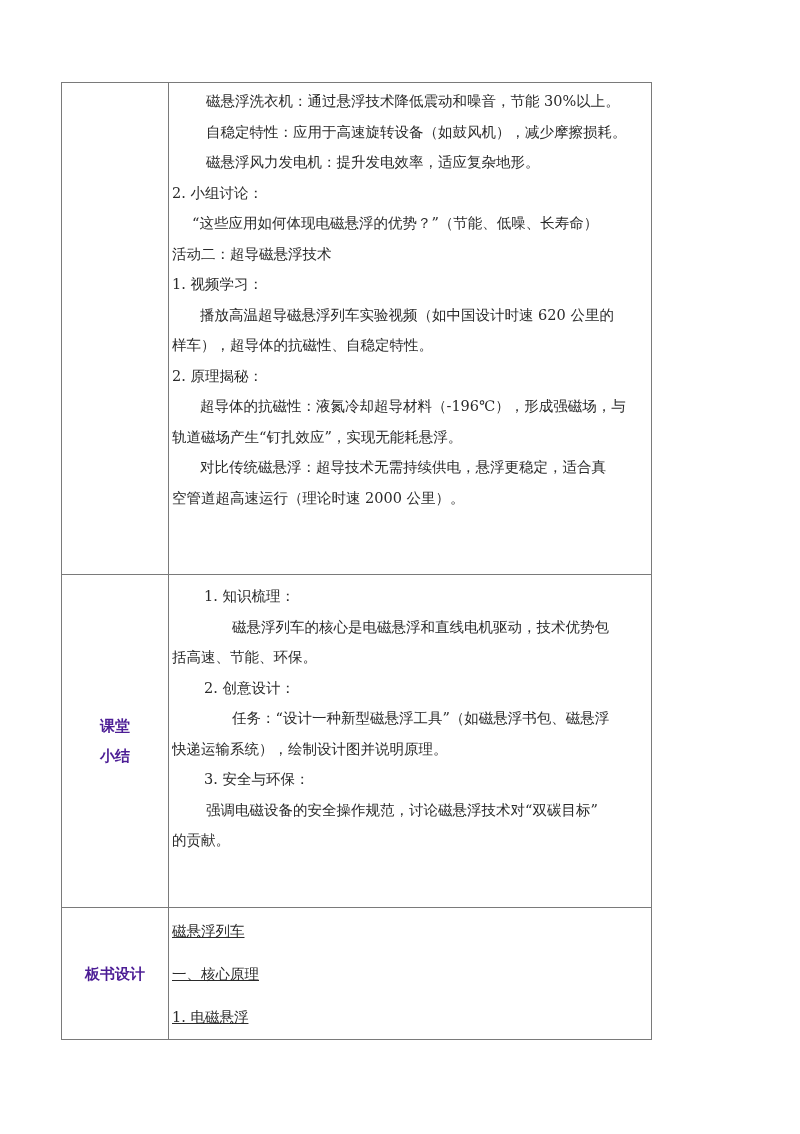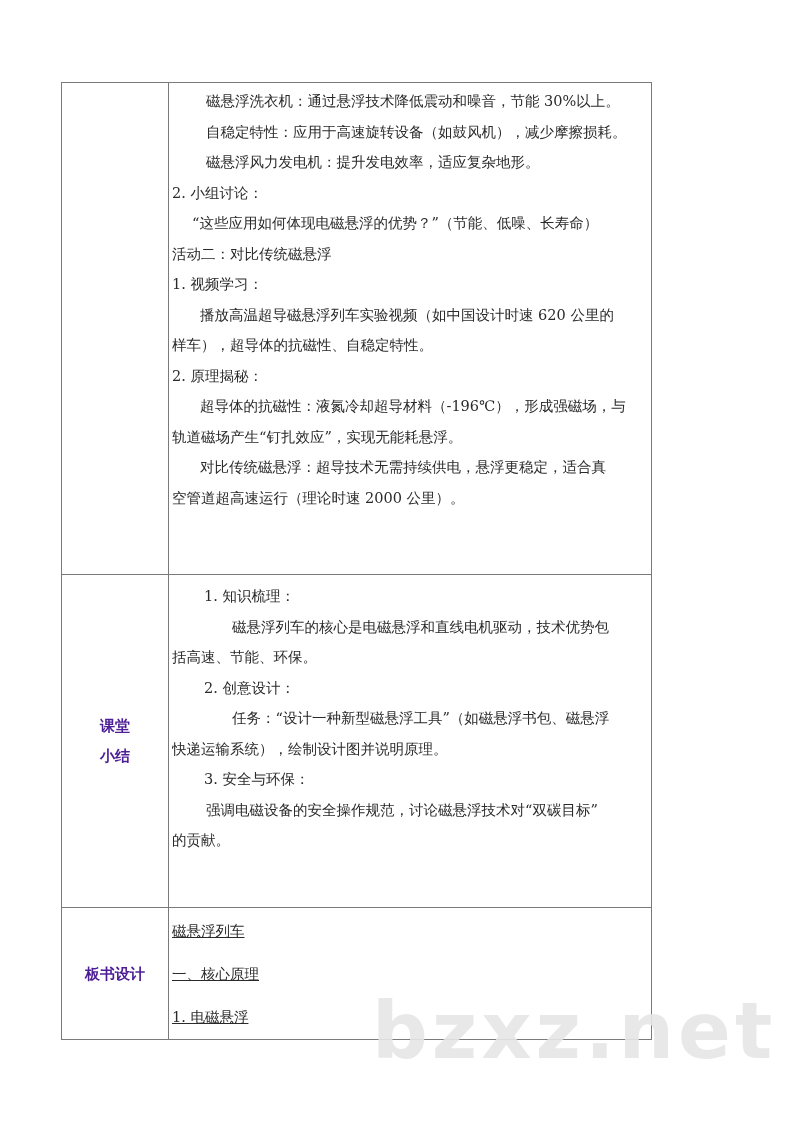--- a/index.html
+++ b/index.html
@@ -90,21 +90,21 @@
   <table class="lesson">
     <tbody>
         <tr class="row1">
       <td class="label-cell"></td>
       <td class="content-cell">
         <div class="line ind1">磁悬浮洗衣机：通过悬浮技术降低震动和噪音，节能 30%以上。</div>
         <div class="line ind1">自稳定特性：应用于高速旋转设备（如鼓风机），减少摩擦损耗。</div>
         <div class="line ind1">磁悬浮风力发电机：提升发电效率，适应复杂地形。</div>
         <div class="line">2. 小组讨论：</div>
         <div class="line ind-q">“这些应用如何体现电磁悬浮的优势？”（节能、低噪、长寿命）</div>
-        <div class="line">活动二：对比传统磁悬浮</div>
+        <div class="line">活动二：超导磁悬浮技术</div>
         <div class="line">1. 视频学习：</div>
         <div class="line ind-p">播放高温超导磁悬浮列车实验视频（如中国设计时速 620 公里的</div>
         <div class="line">样车），超导体的抗磁性、自稳定特性。</div>
         <div class="line">2. 原理揭秘：</div>
         <div class="line ind-p">超导体的抗磁性：液氮冷却超导材料（-196℃），形成强磁场，与</div>
         <div class="line">轨道磁场产生“钉扎效应”，实现无能耗悬浮。</div>
         <div class="line ind-p">对比传统磁悬浮：超导技术无需持续供电，悬浮更稳定，适合真</div>
         <div class="line">空管道超高速运行（理论时速 2000 公里）。</div>
       </td>
     </tr>
@@ -131,14 +131,13 @@
         <div class="board">
           <div>磁悬浮列车</div>
           <div>一、核心原理</div>
           <div>1. 电磁悬浮</div>
         </div>
       </td>
     </tr>
   </tbody>
     </table>
 
-  <div class="watermark">bzxz.net</div>
 </div>
 
 </body></html>

